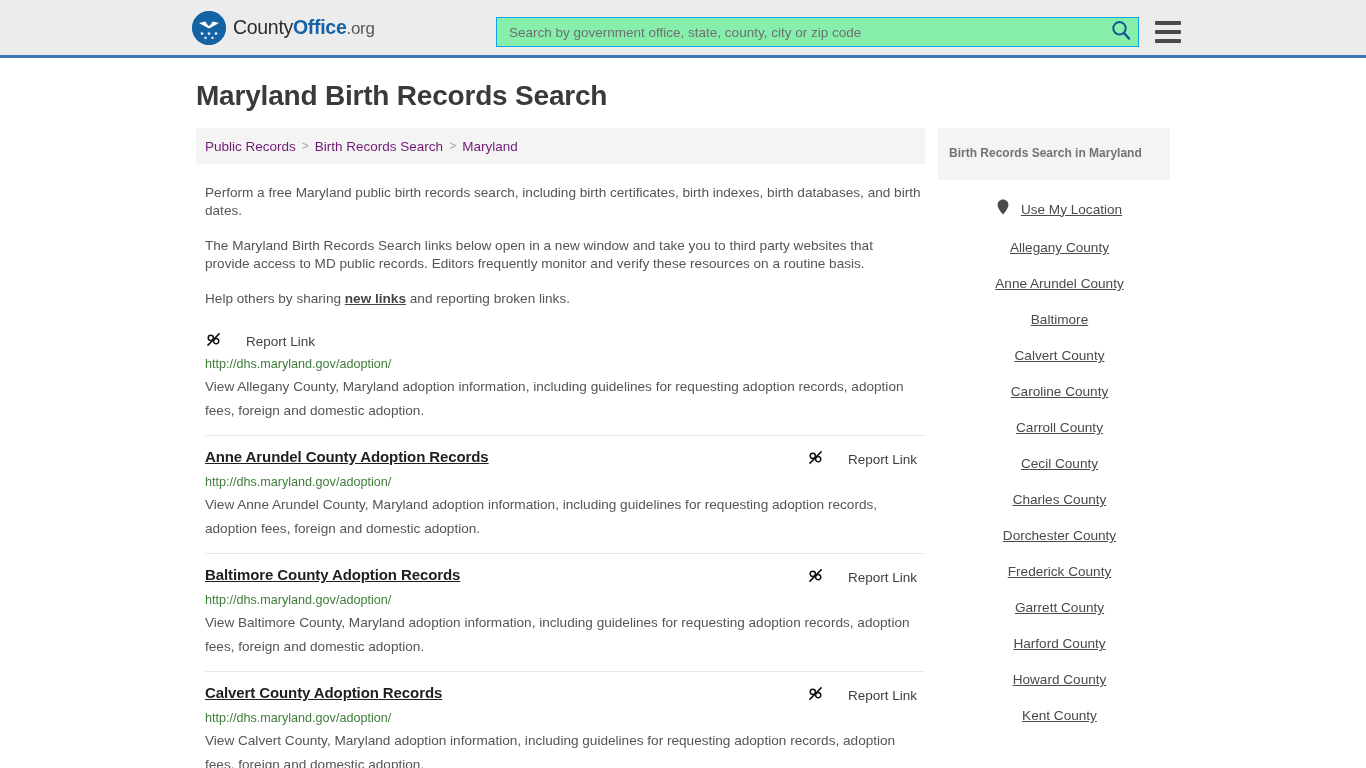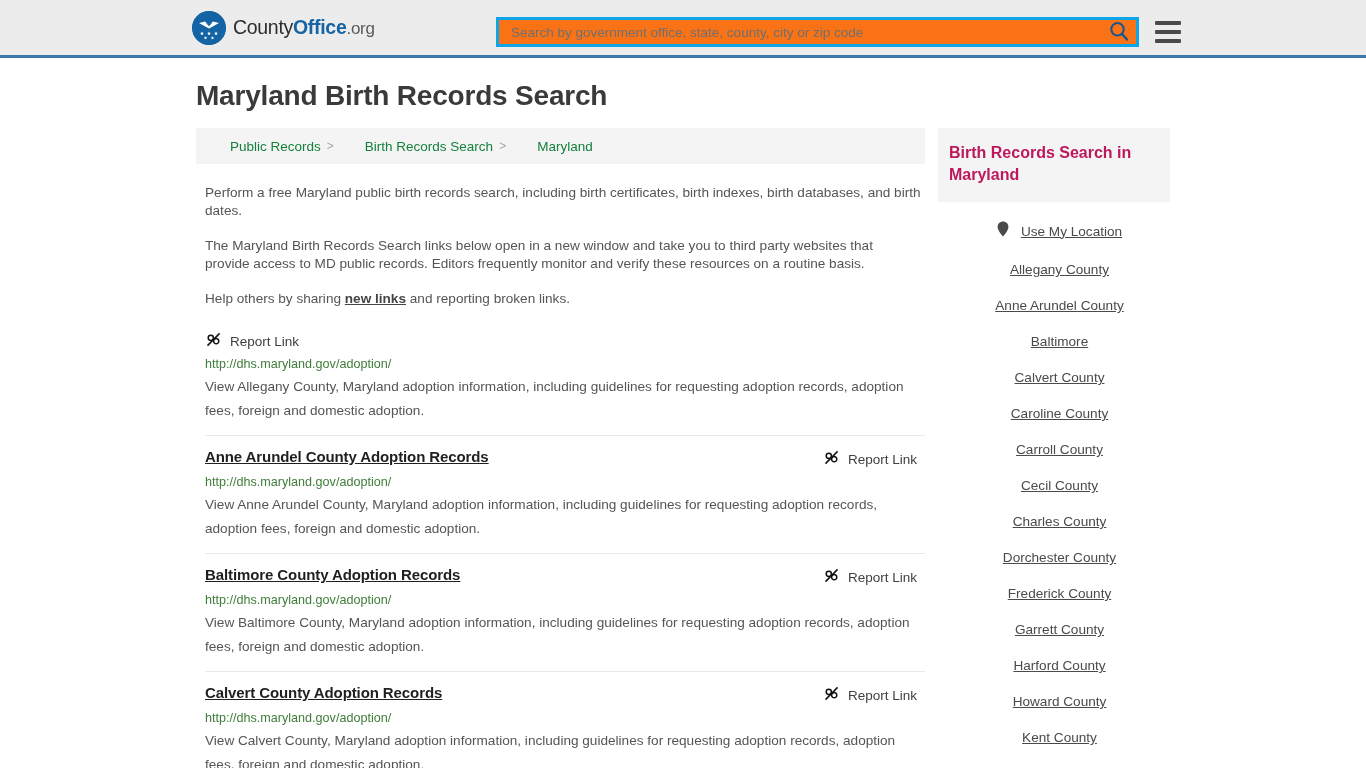--- a/index.html
+++ b/index.html
@@ -48,23 +48,24 @@
   .search-zone {
     position: absolute;
     left: 496px;
     top: 17px;
     display: flex;
     align-items: center;
   }
   .search-box {
     width: 643px;
     height: 30px;
-    background: #f97316;
-    border: 3px solid #0ea5e9;
-    display: flex;
+    background: #86efac;
+    border: 1px solid #0ea5e9;
+    display: flex;
+    align-items: center;
     padding: 0 6px 0 10px;
   }
   .search-box input {
     flex: 1;
     border: none;
     outline: none;
     font-family: "Liberation Sans", sans-serif;
     font-size: 13.5px;
     color: #333;
     background: transparent;
@@ -117,24 +118,23 @@
   .breadcrumb {
     background: #f4f4f4;
     height: 36px;
     display: flex;
     align-items: center;
     padding-left: 9px;
     font-size: 13.5px;
     gap: 6px;
   }
   .breadcrumb a {
-    color: #15803d;
+    color: #701a75;
     text-decoration: none;
     cursor: pointer;
-    margin-left: 25px;
   }
   .breadcrumb .sep { color: #a8a8a8; font-size: 12px; }
 
   
   .intro { padding: 0 4px 0 9px; }
   .intro p {
     margin: 17px 0 0 0;
     font-size: 13.6px;
     line-height: 18px;
     color: #555555;
@@ -165,21 +165,21 @@
     font-size: 15px;
     font-weight: bold;
     color: #1f1f1f;
     text-decoration: underline;
     cursor: pointer;
     letter-spacing: -0.1px;
   }
   .report-link {
     display: flex;
     align-items: center;
-    gap: 8px;
+    gap: 24px;
     cursor: pointer;
     padding-right: 8px;
     margin-top: 1px;
   }
   .report-label {
     font-size: 13.5px;
     color: #3f3f3f;
   }
   .result-url {
     display: block;
@@ -193,23 +193,23 @@
     font-size: 13.6px;
     line-height: 24px;
     color: #555555;
     max-width: 712px;
   }
 
   
   .side-head {
     background: #f4f4f4;
     padding: 14px 14px 16px 11px;
-    font-size: 16px;
+    font-size: 12px;
     font-weight: bold;
-    color: #be185d;
+    color: #737373;
     line-height: 22px;
   }
   .side-list { padding: 0 0 0 11px; }
   .side-item {
     margin-top: 21px;
     display: flex;
     align-items: center;
     gap: 12px;
     justify-content: center;
   }

